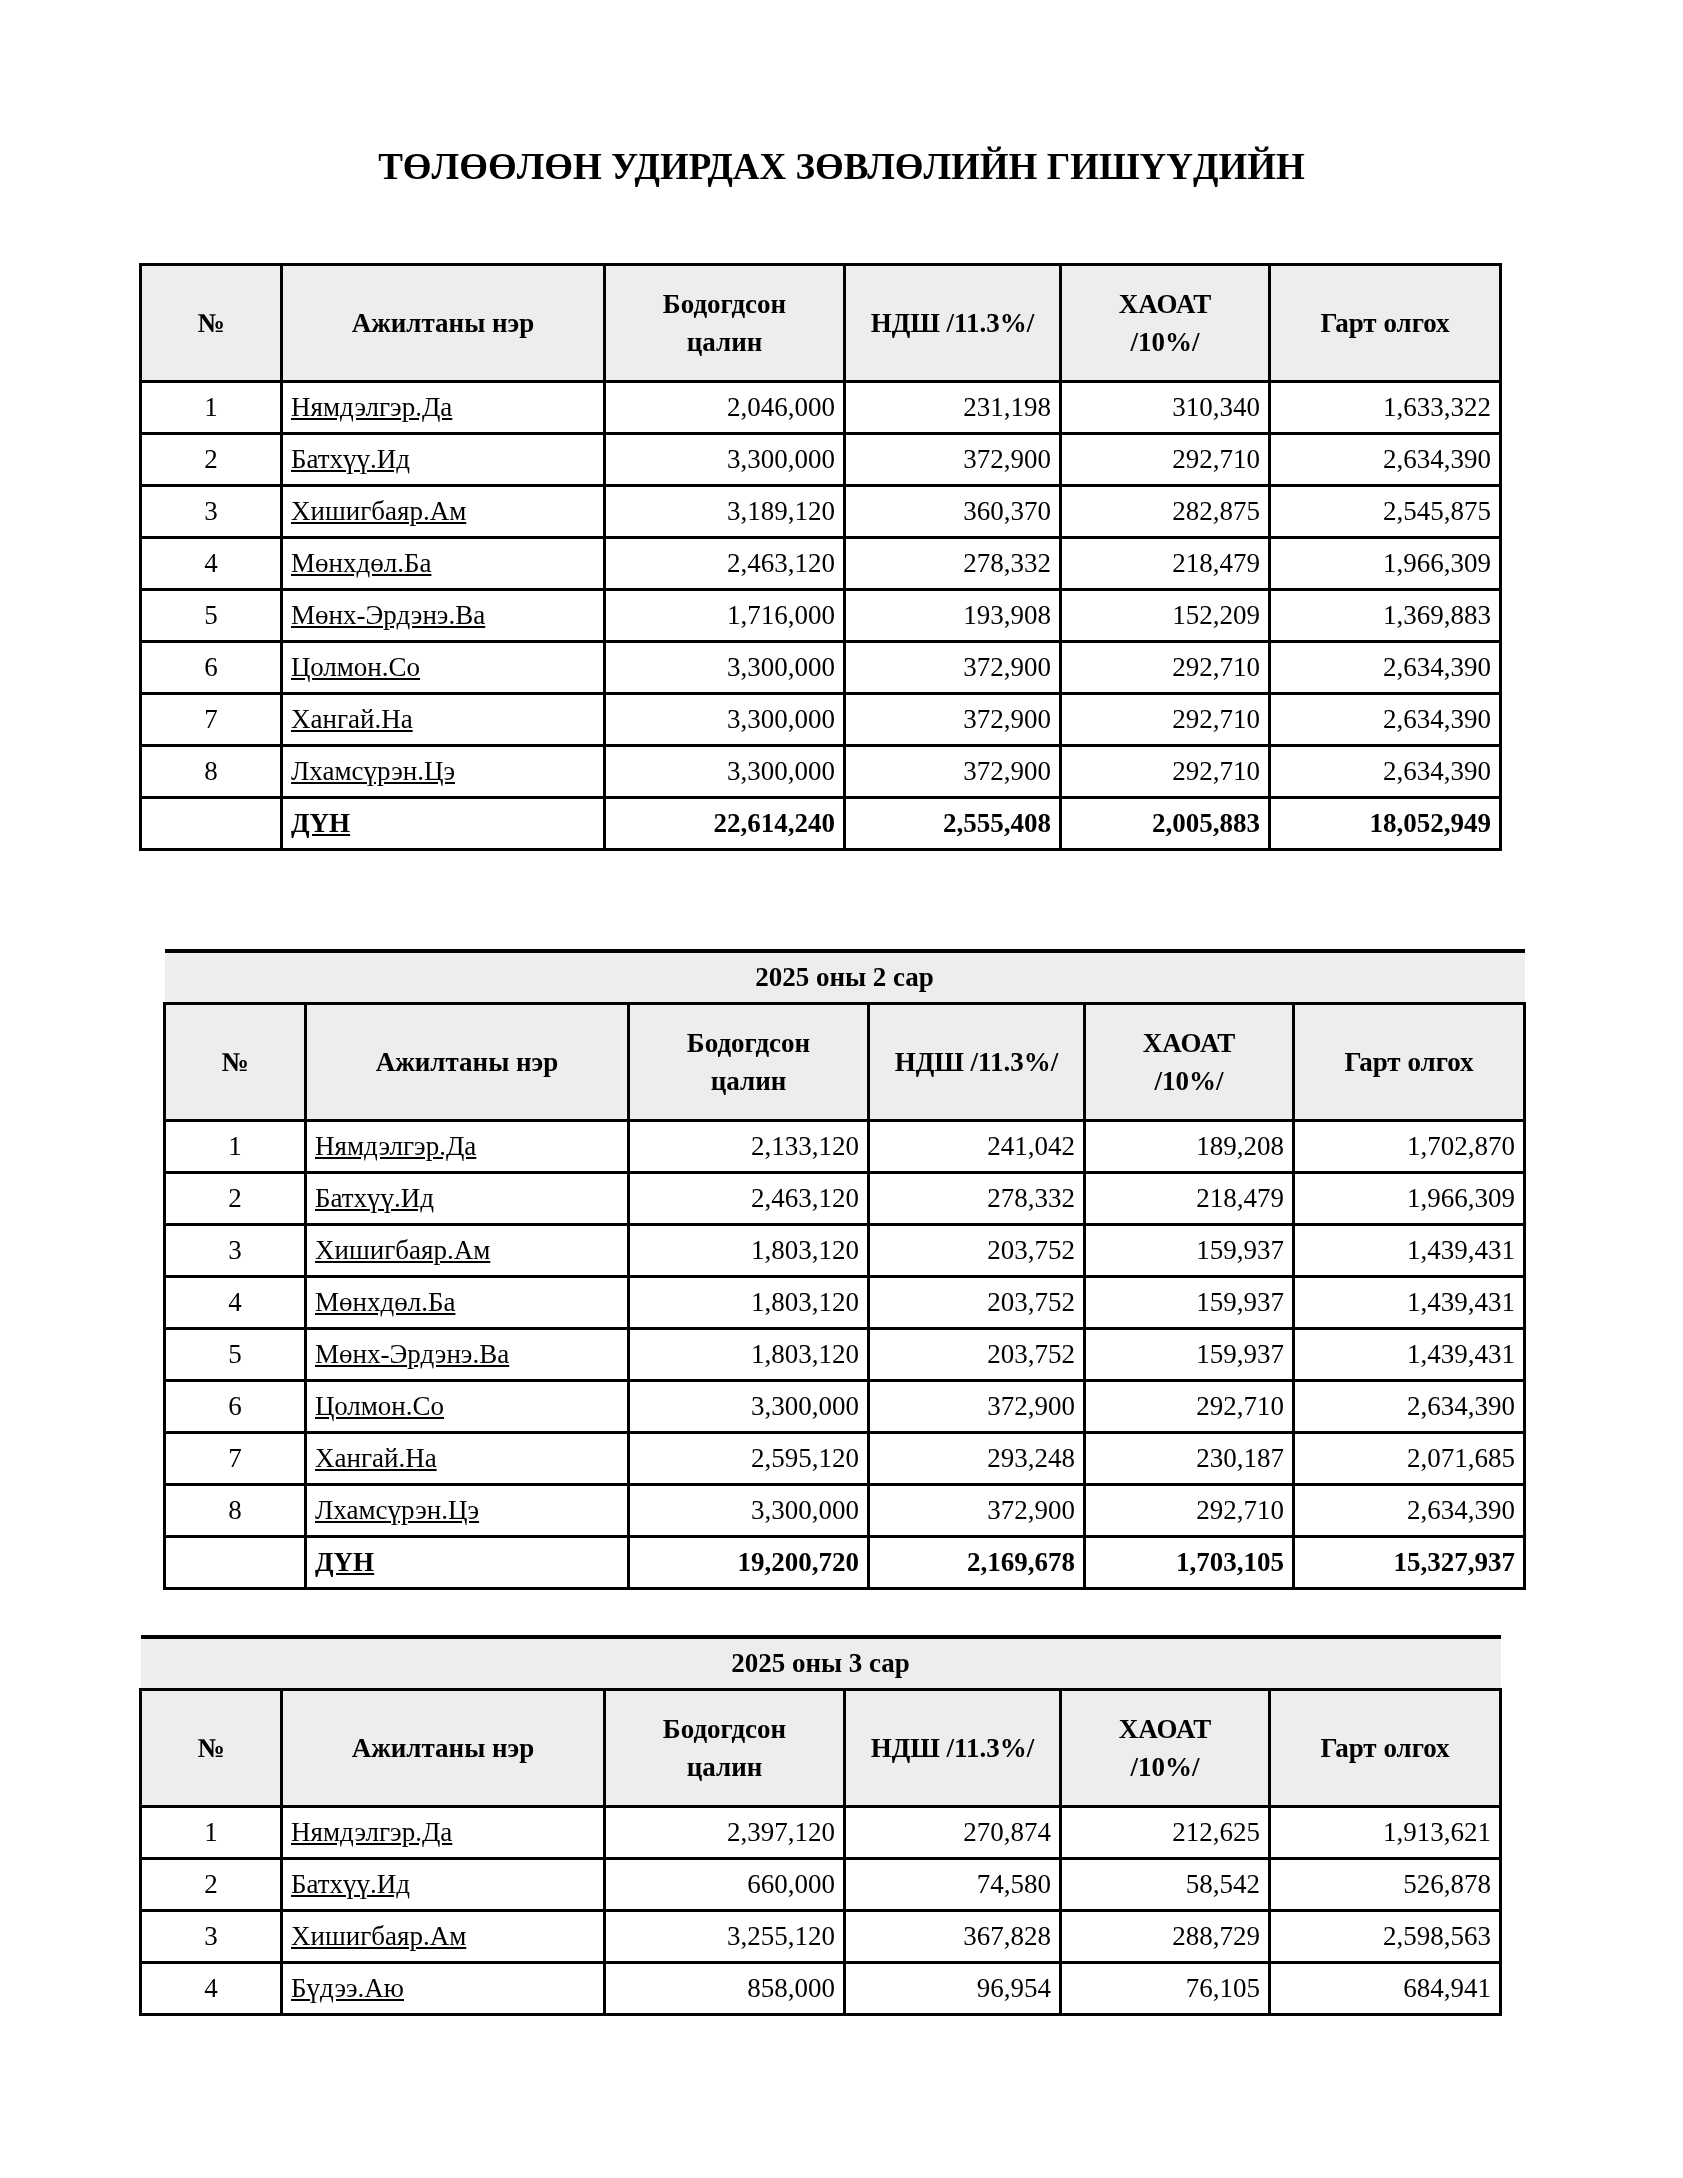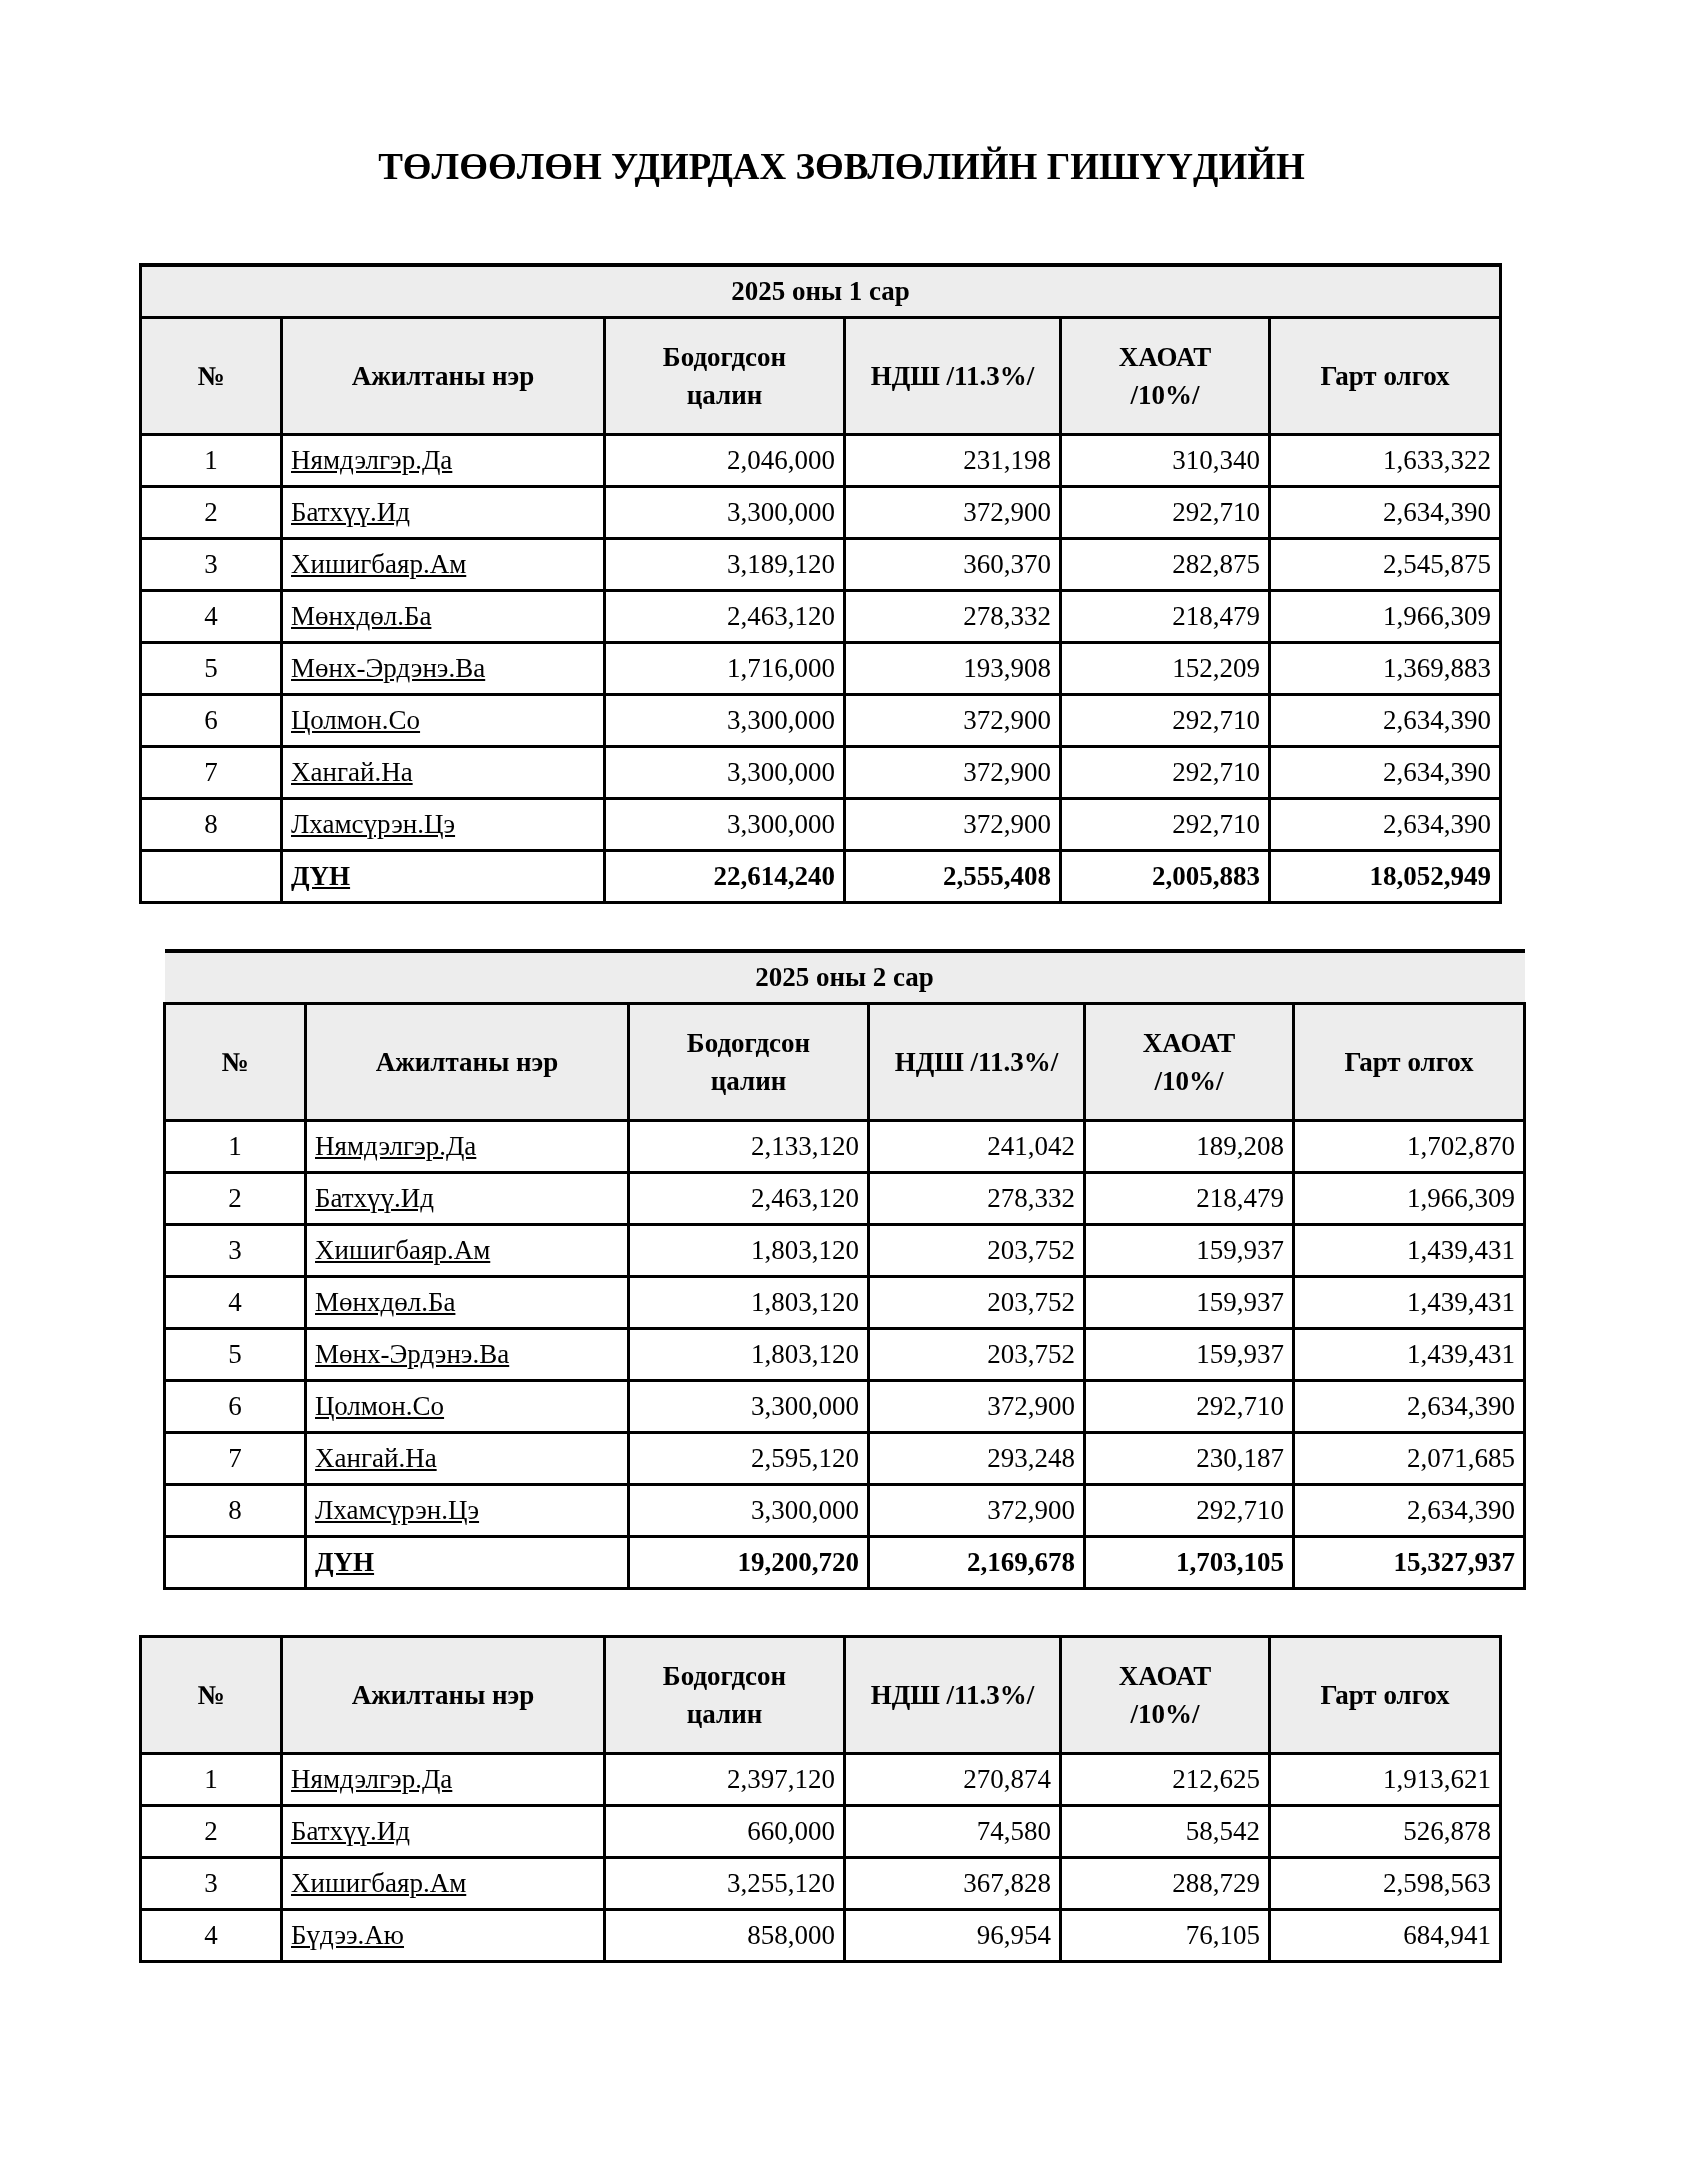--- a/index.html
+++ b/index.html
@@ -29,23 +29,20 @@
 <table id="t1" class="pay-table">
     <colgroup>
       <col style="width: 141px;">
       <col style="width: 323px;">
       <col style="width: 240px;">
       <col style="width: 216px;">
       <col style="width: 209px;">
       <col style="width: 231px;">
     </colgroup>
     <thead>
-      <tr class="title-row">
-        <th colspan="6">2025 оны 1 сар</th>
-      </tr>
       <tr class="head-row">
         <th>№</th>
         <th>Ажилтаны нэр</th>
         <th>
           <div>Бодогдсон</div>
           <div>цалин</div>
         </th>
         <th>НДШ /11.3%/</th>
         <th>
           <div>ХАОАТ</div>
@@ -235,20 +232,23 @@
 <table id="t3" class="pay-table no-side">
     <colgroup>
       <col style="width: 141px;">
       <col style="width: 323px;">
       <col style="width: 240px;">
       <col style="width: 216px;">
       <col style="width: 209px;">
       <col style="width: 231px;">
     </colgroup>
     <thead>
+      <tr class="title-row">
+        <th colspan="6">2025 оны 3 сар</th>
+      </tr>
       <tr class="head-row">
         <th>№</th>
         <th>Ажилтаны нэр</th>
         <th>
           <div>Бодогдсон</div>
           <div>цалин</div>
         </th>
         <th>НДШ /11.3%/</th>
         <th>
           <div>ХАОАТ</div>

